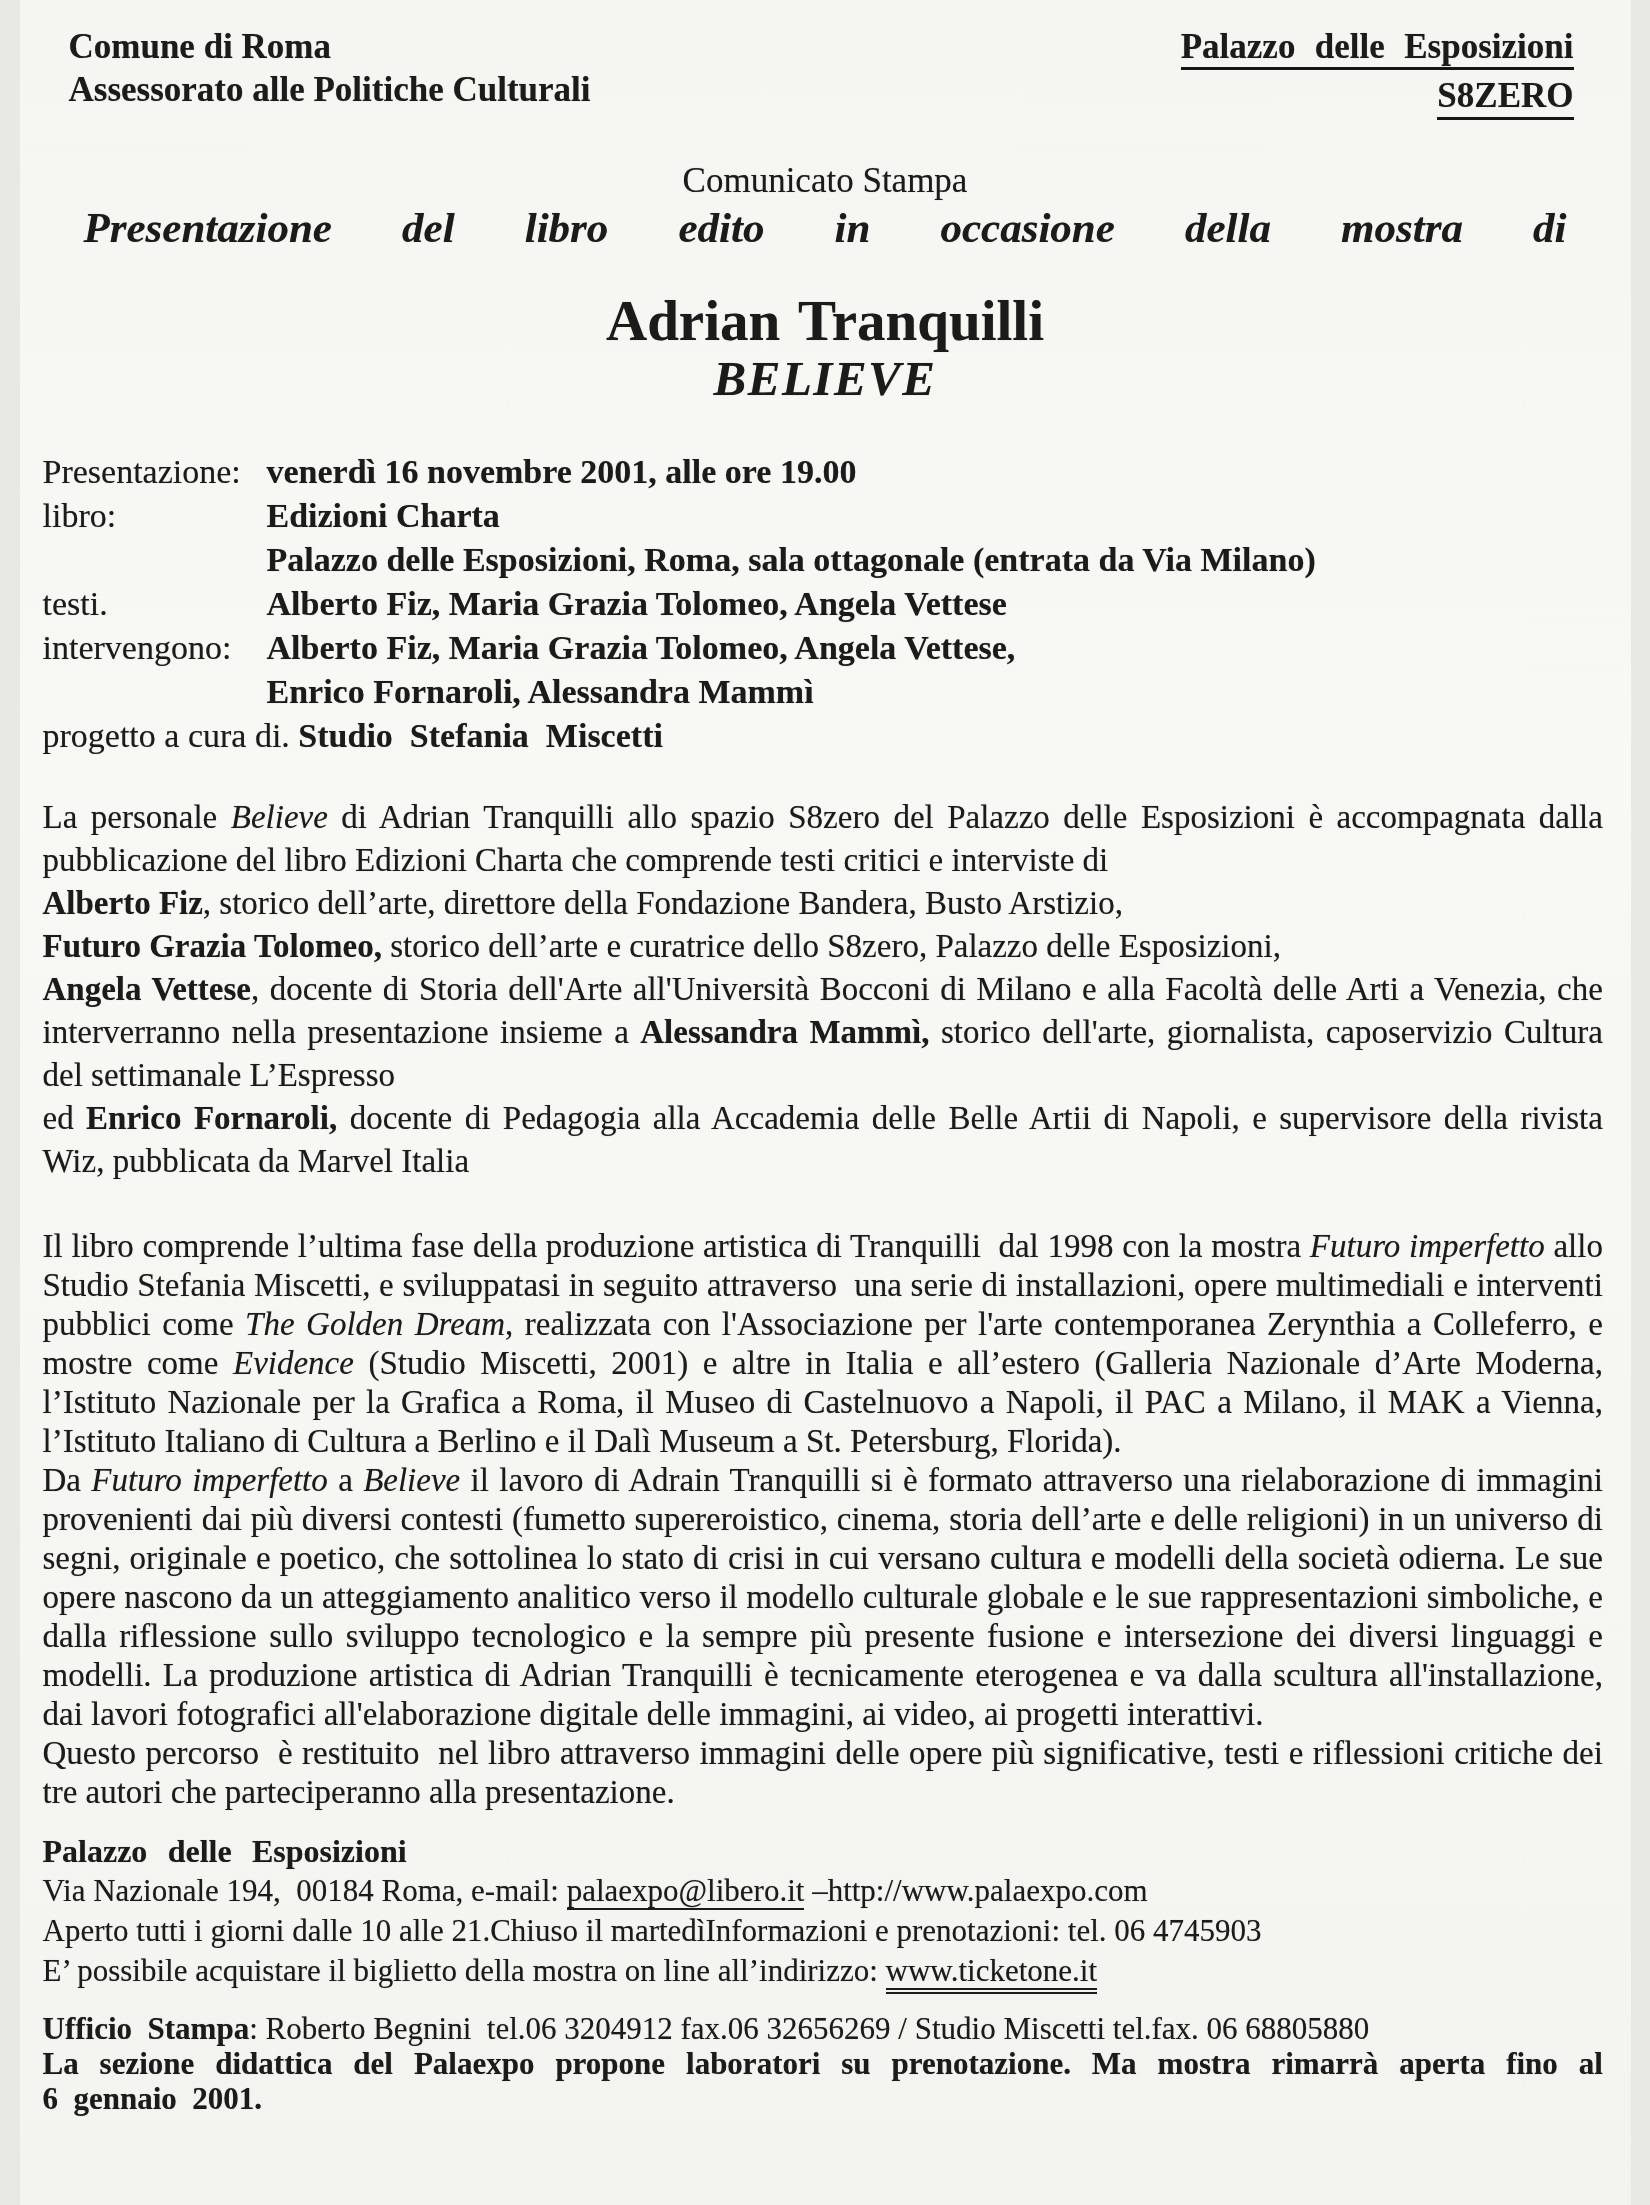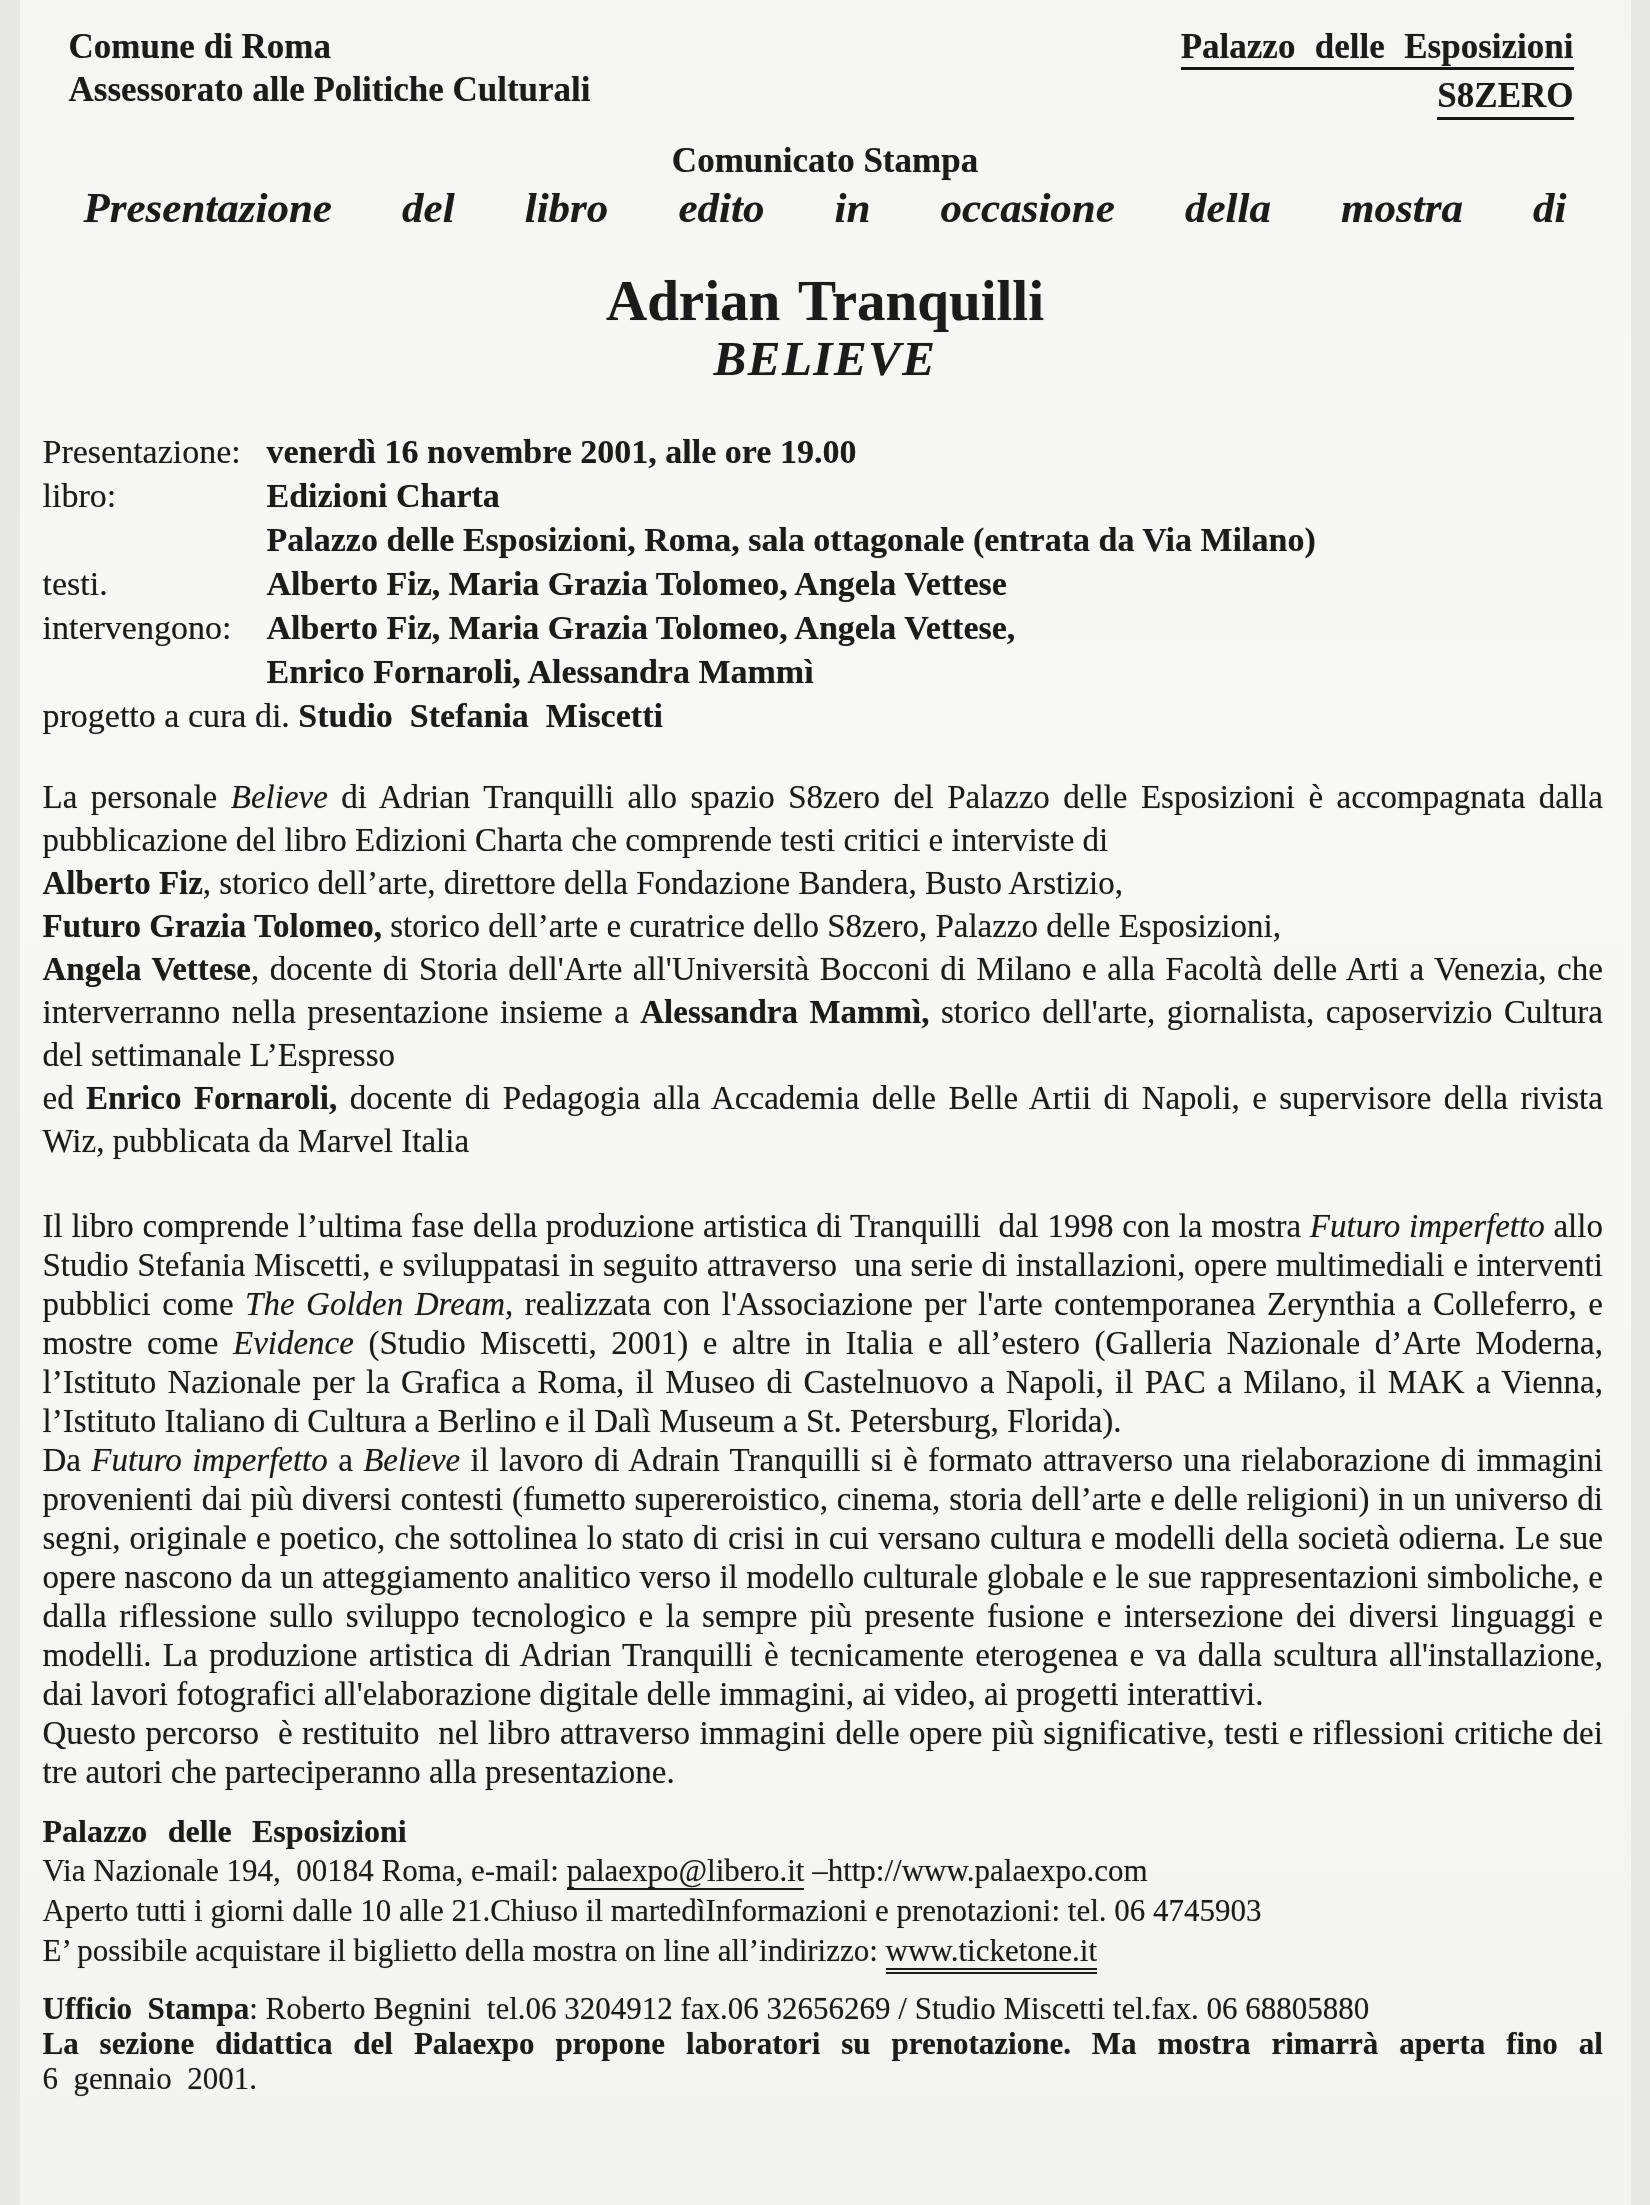--- a/index.html
+++ b/index.html
@@ -17,21 +17,21 @@
 
   
   .topbar{display:flex;justify-content:space-between;align-items:flex-start;
     padding:24.5px 57px 0 49px;font-size:35px;line-height:43px;}
   .org div{font-weight:700;}
   .venue-col{text-align:right;}
   .venue-col .uline{display:inline-block;font-weight:700;word-spacing:10.7px;
     border-bottom:3.8px solid #161616;padding-bottom:2.3px;line-height:37px;margin-bottom:4.6px;}
 
   
-  .t-label{margin-top:18px;text-align:center;font-size:35px;line-height:38px;font-weight:700;}
+  .t-label{margin-top:38px;text-align:center;font-size:35px;line-height:38px;font-weight:400;}
   .t-sub{padding:0 64px;font-size:43px;line-height:55px;font-weight:700;font-style:italic;
     text-align:justify;text-align-last:justify;}
   .t-artist{margin-top:35px;text-align:center;font-size:57px;line-height:61px;font-weight:700;word-spacing:4.6px;}
   .t-exhib{text-align:center;font-size:49px;line-height:55px;font-weight:700;font-style:italic;letter-spacing:1.5px;}
 
   
   .info{margin:44px 27.6px 0 23px;font-size:34px;line-height:44px;}
   .irow{display:flex;}
   .ilabel{flex:0 0 auto;min-width:224px;white-space:pre-wrap;}
   .ivalue{font-weight:700;white-space:pre-wrap;}
@@ -44,21 +44,21 @@
   .online{margin:3.8px 27.6px 0 23px;font-size:32px;line-height:38px;font-weight:700;
     text-align:justify;text-align-last:justify;}
 
   
   .venueblock{margin:18.4px 27.6px 0 23px;font-size:31px;line-height:40px;}
   .vname{font-weight:700;font-size:32px;word-spacing:12.3px;}
 
   
   .pressblock{margin:20px 27.6px 0 23px;font-size:31px;line-height:35px;}
   .didactic1{font-weight:700;text-align:justify;text-align-last:justify;}
-  .didactic2{font-weight:400;}
+  .didactic2{font-weight:700;}
 
   
   .rs-b{font-weight:700;}
   .rs-i{font-style:italic;}
   .rs-u{border-bottom:2.3px solid #1b1b1b;padding-bottom:0.8px;}
   .rs-d{border-bottom:6.9px double #1b1b1b;padding-bottom:0.8px;}
 </style>
 </head>
 <body>
 

